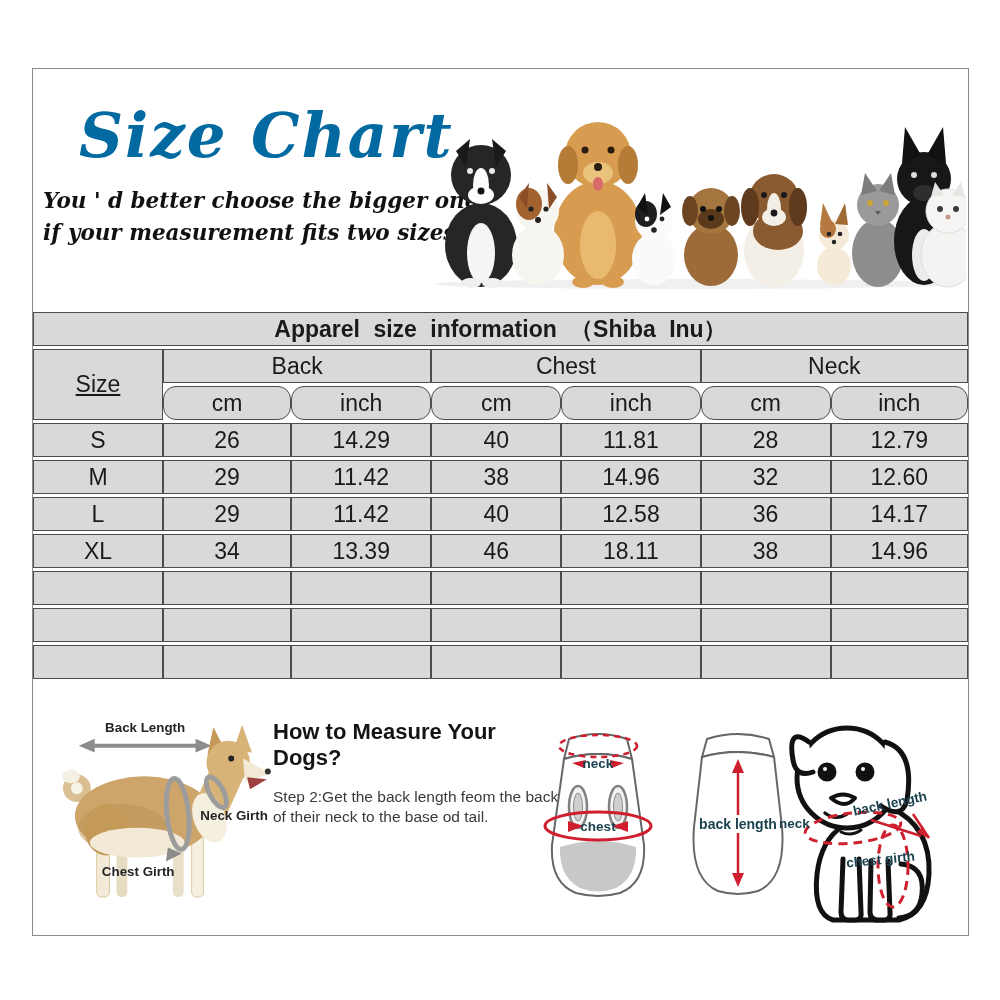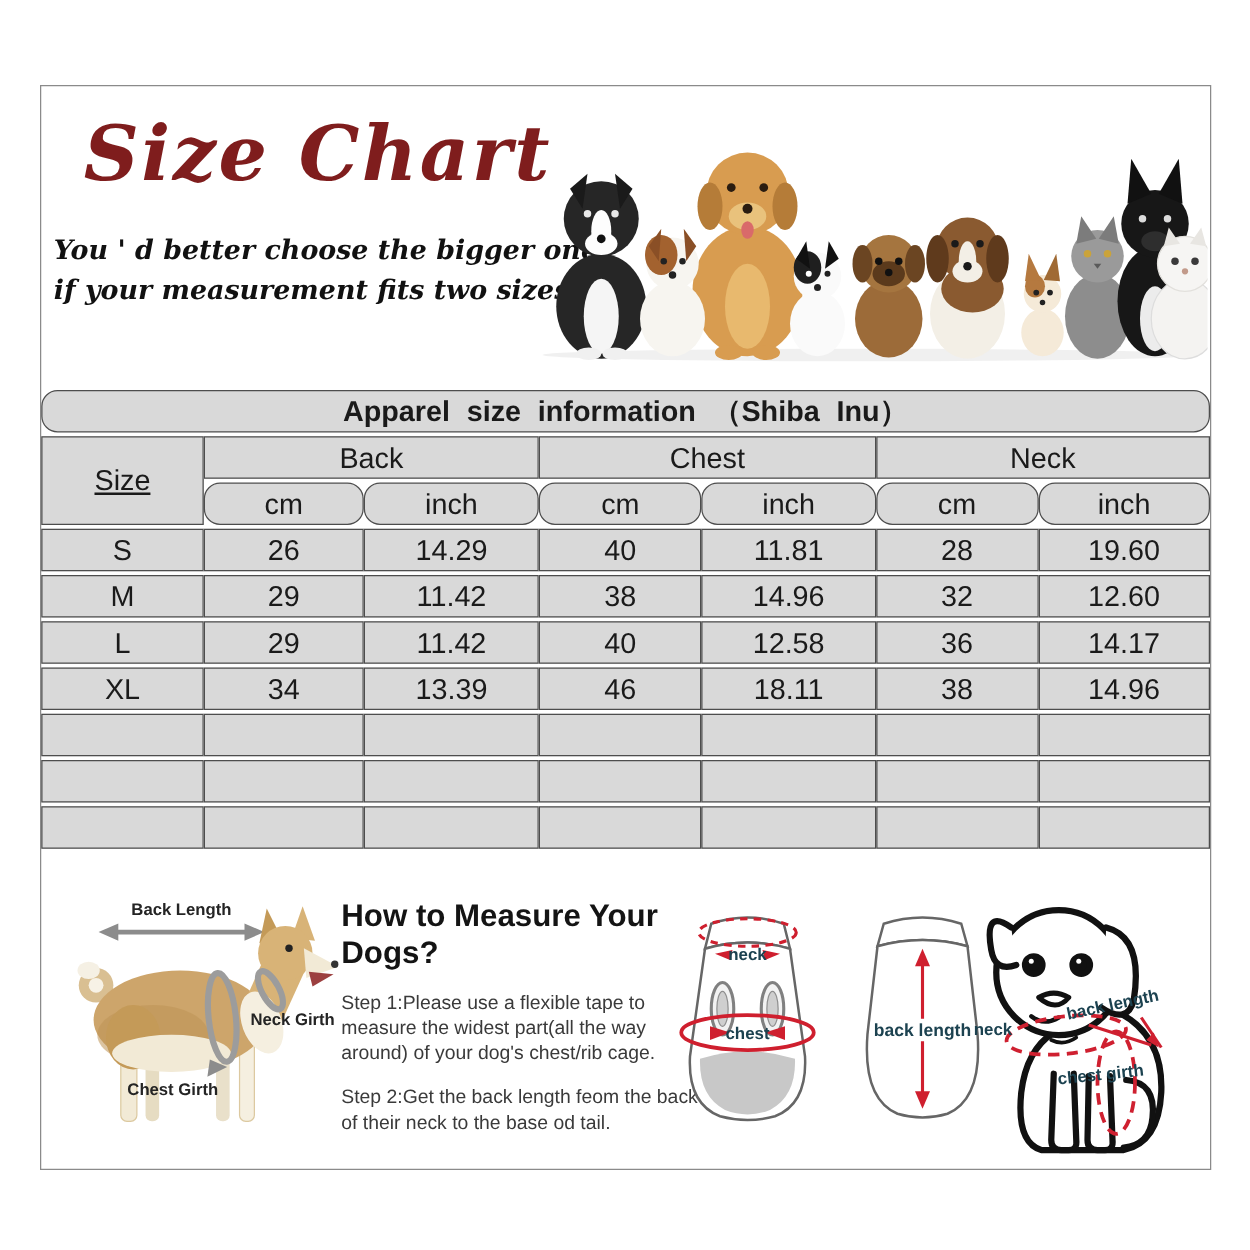--- a/index.html
+++ b/index.html
@@ -1,42 +1,42 @@
 <!DOCTYPE html>
 <html><head>
 <meta charset="utf-8">
 <style>
   html,body{margin:0;padding:0;background:#fff;}
   .canvas{position:relative;width:1000px;height:1000px;background:#fff;overflow:hidden;
           font-family:"Liberation Sans",sans-serif;color:#1a1a1a;}
   .frame{position:absolute;left:32px;top:68px;width:935px;height:866px;border:1px solid #8a8a8a;background:#fff;}
 
   
-  .page-title{position:absolute;left:30px;top:20px;margin:4px;
+  .page-title{position:absolute;left:30px;top:20px;margin:16px;
       font-family:"DejaVu Serif",serif;font-style:italic;font-weight:bold;
-      font-size:61px;letter-spacing:2px;line-height:1;color:#7f1d1d;}
+      font-size:61px;letter-spacing:2px;line-height:1;color:#0369a1;}
   .subtitle{position:absolute;left:10px;top:116px;
       font-family:"DejaVu Serif",serif;font-style:italic;font-weight:bold;
       font-size:21.5px;line-height:1.5;color:#111;white-space:nowrap;}
   .pets-photo{position:absolute;left:393px;top:14px;}
 
   
   table.size-table{position:absolute;left:0;top:240px;width:100%;
       border-collapse:separate;border-spacing:0 3px;table-layout:fixed;}
   table.size-table td{border:1px solid #4d4d4d;background:#d9d9d9;
       text-align:center;vertical-align:middle;height:32px;
       font-size:23px;color:#1a1a1a;padding:0;}
-  td.t-title{height:38px;font-weight:bold;font-size:25px;word-spacing:7px;border-radius:13px;}
+  td.t-title{height:38px;font-weight:bold;font-size:25px;word-spacing:7px;}
   td.t-size{font-size:24px;text-decoration:underline;}
   td.t-unit{font-size:22px;border-radius:13px;}
 
   
   .dog-diagram{position:absolute;left:10px;top:648px;}
   .steps{position:absolute;left:240px;top:650px;width:292px;}
-  .steps h2{margin:0 0 16px 0;font-size:25px;font-weight:bold;color:#141414;}
+  .steps h2{margin:0 0 16px 0;font-size:22px;font-weight:bold;color:#141414;}
   .steps p{margin:0 0 15px 0;font-size:15.5px;line-height:1.3;color:#3a3a3a;}
   .garment-diagrams{position:absolute;left:505px;top:658px;}
   .puppy-diagram{position:absolute;left:740px;top:645px;}
 
   .footer-note{position:absolute;left:8px;top:838px;font-size:23px;font-weight:bold;color:#161616;}
 
   
   text{font-family:"Liberation Sans",sans-serif;}
   .diag-label{font-size:13.5px;font-weight:bold;fill:#242424;}
   .teal-label{font-size:13.5px;font-weight:bold;fill:#1c4250;}
@@ -203,21 +203,21 @@
         <td class="t-unit">cm</td>
         <td class="t-unit">inch</td>
       </tr>
       <tr>
         <td>S</td>
         <td>26</td>
         <td>14.29</td>
         <td>40</td>
         <td>11.81</td>
         <td>28</td>
-        <td>19.60</td>
+        <td>12.79</td>
       </tr>
       <tr>
         <td>M</td>
         <td>29</td>
         <td>11.42</td>
         <td>38</td>
         <td>14.96</td>
         <td>32</td>
         <td>12.60</td>
       </tr>
@@ -304,21 +304,20 @@
       <g>
         <ellipse cx="136" cy="98" rx="11" ry="36" fill="none" stroke="#9c9c9c" stroke-width="5" transform="rotate(-6 136 98)"></ellipse>
         <polygon points="126,132 140,138 124,146" fill="#8c8c8c"></polygon>
       </g>
       <text class="diag-label" x="227" y="104" text-anchor="end">Neck Girth</text>
       <text class="diag-label" x="96" y="161" text-anchor="middle">Chest Girth</text>
     </svg>
 
     <div class="steps">
       <h2>How to Measure Your Dogs?</h2>
-      <p>Step 1:Please use a flexible tape to measure the widest part(all the way around) of your dog's chest/rib cage.</p>
       <p>Step 2:Get the back length feom the back of their neck to the base od tail.</p>
     </div>
 
     <svg class="garment-diagrams" width="250" height="182" viewBox="0 0 250 182">
 
       <g>
         <path d="M31,12 Q60,2 89,12 L94,32 Q60,22 26,32 Z" fill="#fff" stroke="#666" stroke-width="2"></path>
         <path d="M26,32 Q60,22 94,32 L106,118 Q108,156 82,166 Q60,172 38,166 Q12,156 14,118 Z" fill="#fff" stroke="#666" stroke-width="2"></path>
         <path d="M22,120 Q60,108 98,120 Q99,150 78,161 Q60,168 42,161 Q21,150 22,120 Z" fill="#c8c8c8"></path>
         <ellipse cx="40" cy="80" rx="9" ry="21" fill="#f2f2f2" stroke="#808080" stroke-width="2.5"></ellipse>

